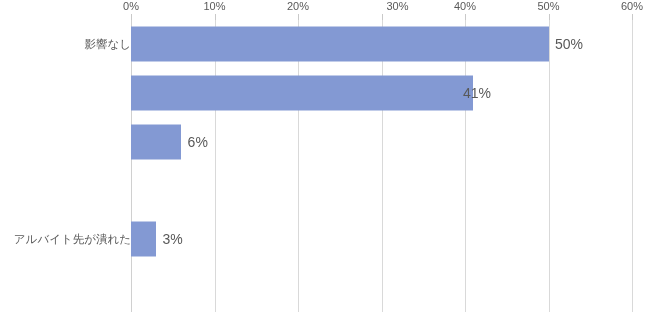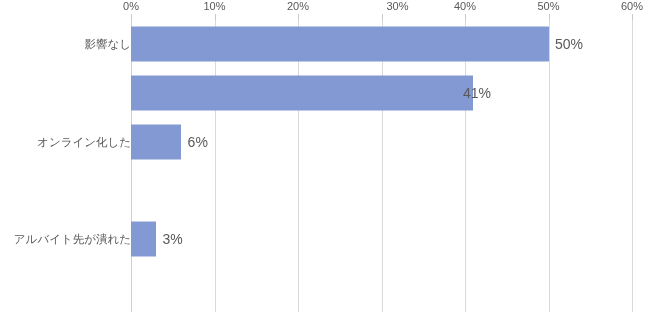--- a/index.html
+++ b/index.html
@@ -139,21 +139,20 @@
       <div class="bar" style="width:417.5px;"></div>
       <div class="value-label" style="left:424px;">50%</div>
     </div>
 
     <div class="row" style="top:48.67px;">
       <div class="bar" style="width:342.35px;"></div>
       <div class="value-label" style="left:332px;">41%</div>
     </div>
 
     <div class="row" style="top:97.33px;">
-      <div class="cat-label">オンライン化した</div>
       <div class="bar" style="width:50.1px;"></div>
       <div class="value-label" style="left:56.6px;">6%</div>
     </div>
 
 
     <div class="row" style="top:194.67px;">
       <div class="cat-label">アルバイト先が潰れた</div>
       <div class="bar" style="width:25.05px;"></div>
       <div class="value-label" style="left:31.55px;">3%</div>
     </div>

